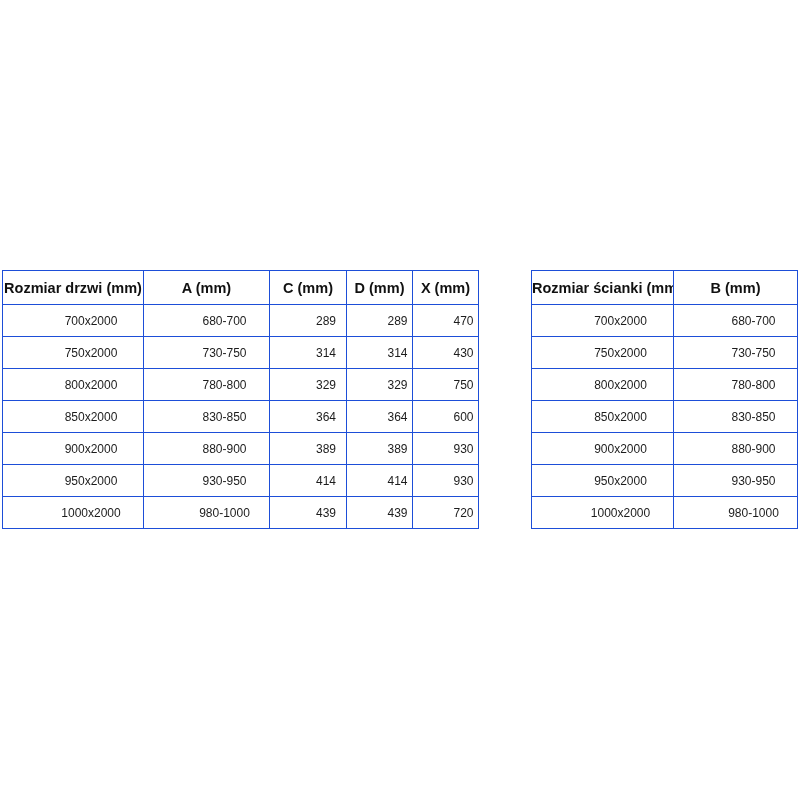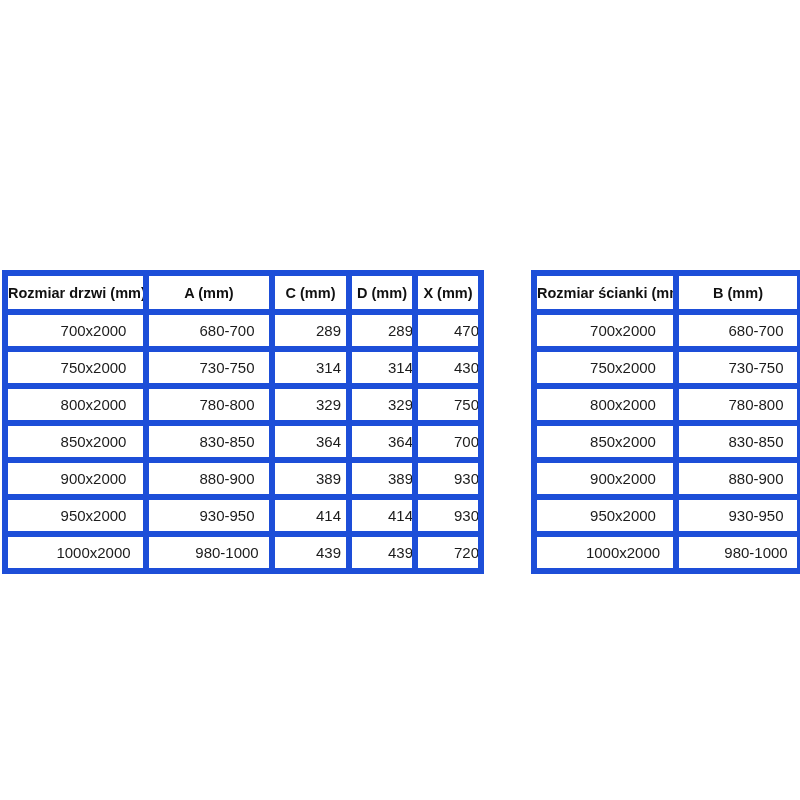--- a/index.html
+++ b/index.html
@@ -23,35 +23,35 @@
     border-collapse: collapse;
     position: absolute;
     top: 270px;
     table-layout: fixed;
     background: #ffffff;
   }
   #door-table { left: 2px;  width: 476px; }
   #wall-table { left: 531px; width: 266px; }
   table.spec th,
   table.spec td {
-    border: 6px solid #1d4ed8;
+    border: 1px solid #1d4ed8;
     text-align: center;
     vertical-align: middle;
     padding: 0;
     white-space: nowrap;
     overflow: hidden;
   }
   table.spec th {
     font-size: 14.5px;
     font-weight: bold;
     height: 33px;
     color: #111111;
   }
   table.spec td {
-    font-size: 15px;
+    font-size: 12px;
     font-weight: normal;
     height: 31px;
     color: #1c1c1c;
     padding-left: 36px;
   }
 </style>
 </head>
 <body>
 
 <div class="stage">
@@ -93,21 +93,21 @@
         <td>780-800</td>
         <td>329</td>
         <td>329</td>
         <td>750</td>
       </tr>
       <tr>
         <td>850x2000</td>
         <td>830-850</td>
         <td>364</td>
         <td>364</td>
-        <td>700</td>
+        <td>600</td>
       </tr>
       <tr>
         <td>900x2000</td>
         <td>880-900</td>
         <td>389</td>
         <td>389</td>
         <td>930</td>
       </tr>
       <tr>
         <td>950x2000</td>

